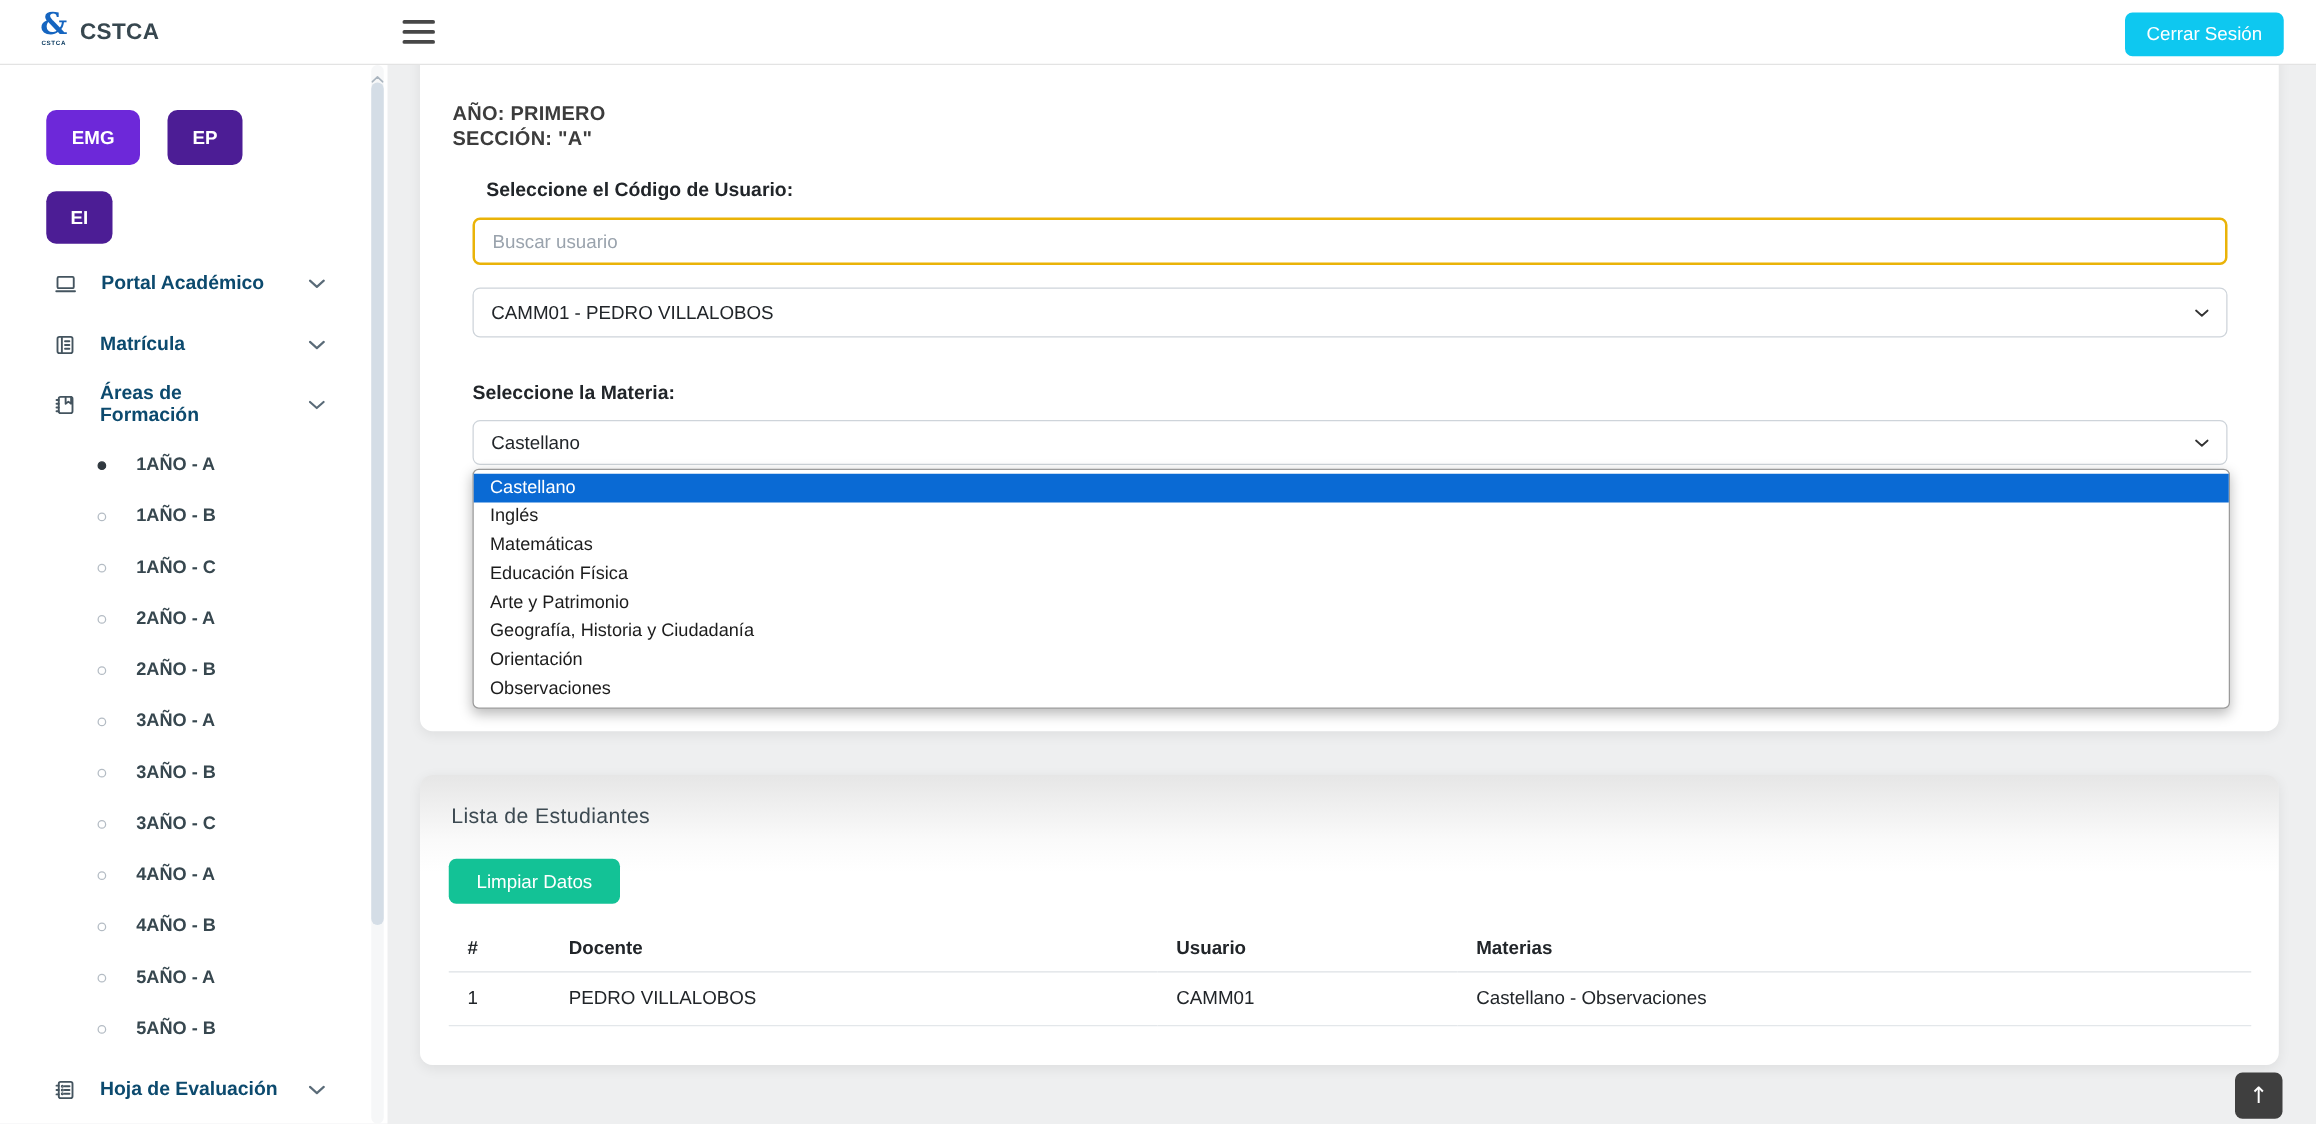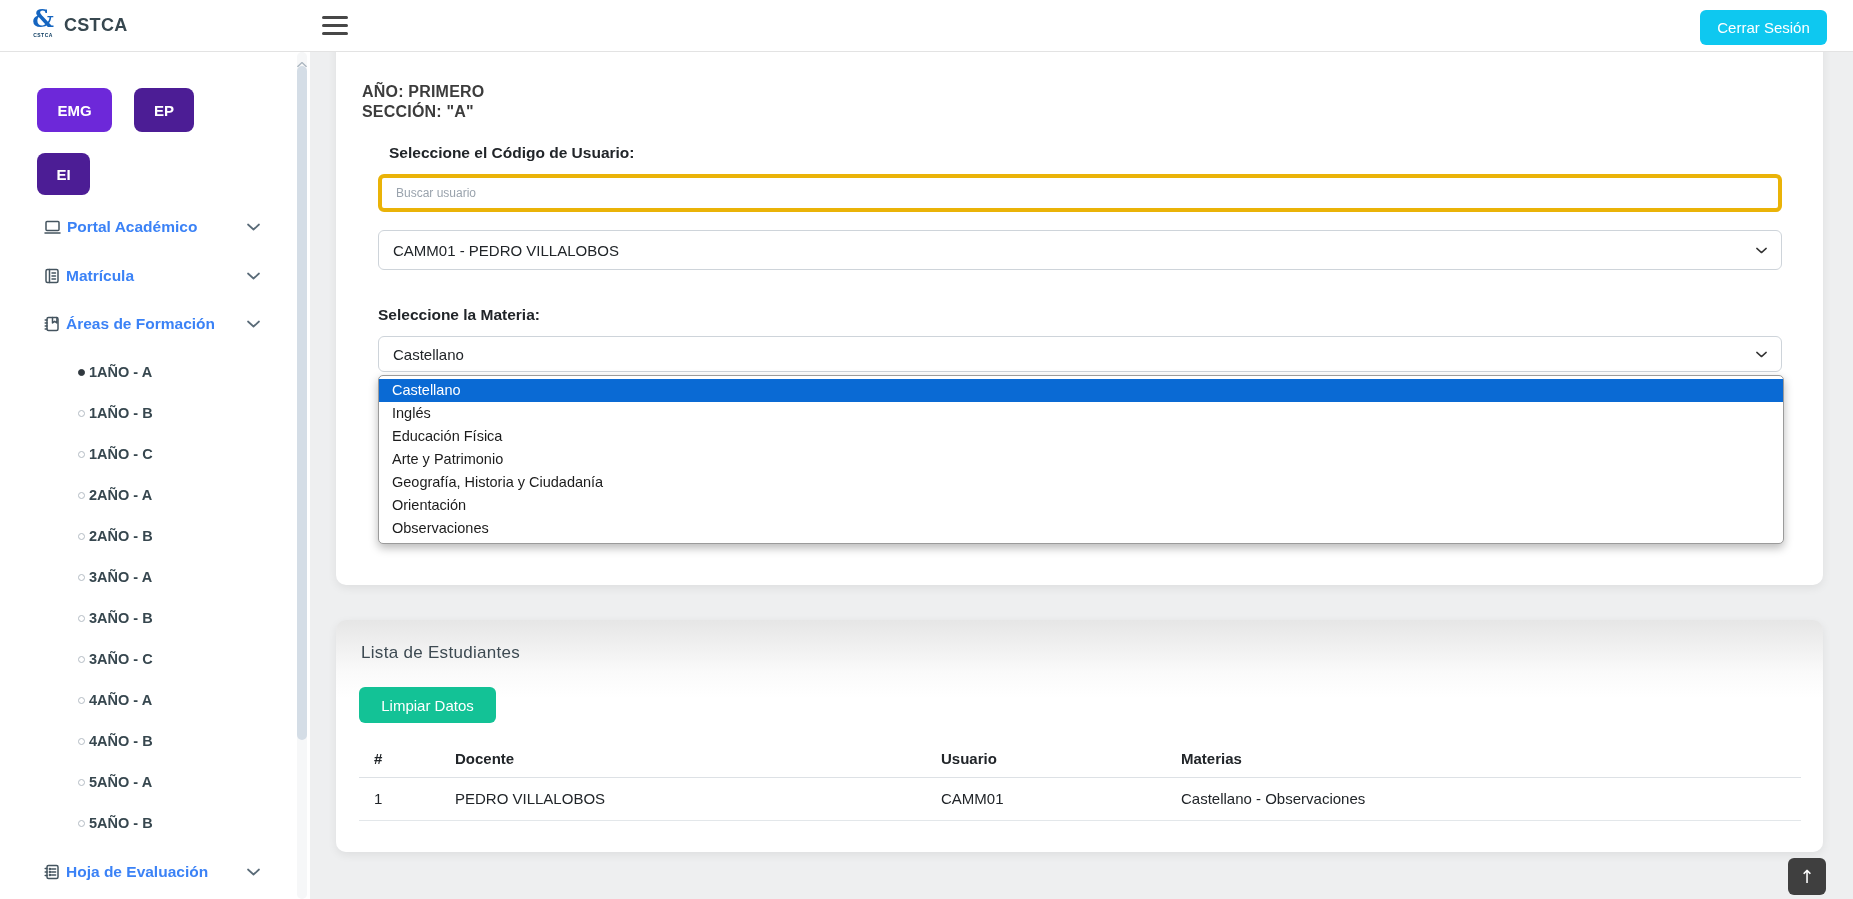--- a/index.html
+++ b/index.html
@@ -31,26 +31,26 @@
     background:#fff; z-index:20; }
   .pill { position:absolute; border:none; border-radius:8px; color:#fff;
     font-size:15px; font-weight:600; font-family:"Liberation Sans", sans-serif; cursor:pointer; }
   .pill.teal { background:#6d28d9; }
   .pill.gray { background:#4c1d95; }
   #btn-emg { left:37px; top:36px;  width:75px; height:44px; }
   #btn-ep  { left:134px; top:36px; width:60px; height:44px; }
   #btn-ei  { left:37px; top:101px; width:53px; height:42px; }
 
   .menu-item { position:absolute; left:44px; width:216px; height:24px;
-    display:flex; align-items:center; gap:6px; cursor:pointer;
-    color:#3b82f6; font-size:15.5px; font-weight:700; }
+    display:flex; align-items:center; gap:20px; cursor:pointer;
+    color:#0c4a6e; font-size:15.5px; font-weight:700; }
   .menu-item svg.mi { flex:0 0 auto; }
   .menu-item .chev { margin-left:auto; }
   .sub-item { position:absolute; left:78px; width:180px; height:24px;
-    display:flex; align-items:center; gap:4px; cursor:pointer;
+    display:flex; align-items:center; gap:24px; cursor:pointer;
     color:#37474f; font-size:14.5px; font-weight:700; }
   .bullet { width:7px; height:7px; border-radius:50%; border:1.5px solid #b4bcc4; background:transparent; flex:0 0 auto; }
   .bullet.filled { background:#30383f; border-color:#30383f; }
 
   .sb-track { position:absolute; right:3px; top:0; width:10px; height:100%;
     background:#f6f7f8; border-radius:6px; }
   .sb-thumb { position:absolute; right:3px; top:14px; width:10px; height:674px;
     background:#d4dde6; border-radius:6px; cursor:pointer; }
   .sb-up { position:absolute; right:3px; top:2px; width:10px; text-align:center; }
 
@@ -61,21 +61,21 @@
   #card-list { left:336px; top:620px; width:1487px; height:232px; z-index:2;
     background:linear-gradient(180deg,#e6e6e6 0px,#fafafa 52px,#ffffff 78px); }
 
   .page-heading { position:absolute; left:26px; top:8px; font-size:16px; font-weight:700;
     color:#3c3c3c; line-height:19.5px; letter-spacing:.2px;margin-top:44px; }
   .form-label { position:absolute; left:42px; font-size:15.5px; font-weight:700; color:#212529; }
   #label-user { top:114px;margin-left:11px; }
   #label-subject { top:276px; }
 
   .search-input { position:absolute; left:42px; top:144px; width:1404px; height:38px;
-    border:4px solid #eab308; border-radius:6px; padding:0 14px; font-size:12px;
+    border:2px solid #eab308; border-radius:6px; padding:0 14px; font-size:15px;
     font-family:"Liberation Sans", sans-serif; color:#212529; background:#fff; }
   .search-input::placeholder { color:#9aa3ad; opacity:1; }
 
   .fake-select { position:absolute; left:42px; width:1404px; border:1px solid #ced4da;
     border-radius:6px; background:#fff; display:flex; align-items:center;
     padding:0 14px; font-size:15px; color:#212529; cursor:pointer; }
   #select-user { top:200px; height:40px; }
   #select-subject { top:306px; height:36px; }
   .fake-select .caret { margin-left:auto; }
 
@@ -272,20 +272,21 @@
     <span>Castellano</span>
     <svg class="caret-s caret" width="11" height="7" viewBox="0 0 13 8">
         <path d="M1 1.5 L6.5 6.5 L12 1.5"></path>
       </svg>
   </div>
 </div>
 
 <div class="dropdown">
   <div class="option selected">Castellano</div>
   <div class="option">Inglés</div>
+  <div class="option">Matemáticas</div>
   <div class="option">Educación Física</div>
   <div class="option">Arte y Patrimonio</div>
   <div class="option">Geografía, Historia y Ciudadanía</div>
   <div class="option">Orientación</div>
   <div class="option">Observaciones</div>
 </div>
 
 <div id="card-list" class="card">
   <div class="list-title">Lista de Estudiantes</div>
   <button class="clear-btn">Limpiar Datos</button>

